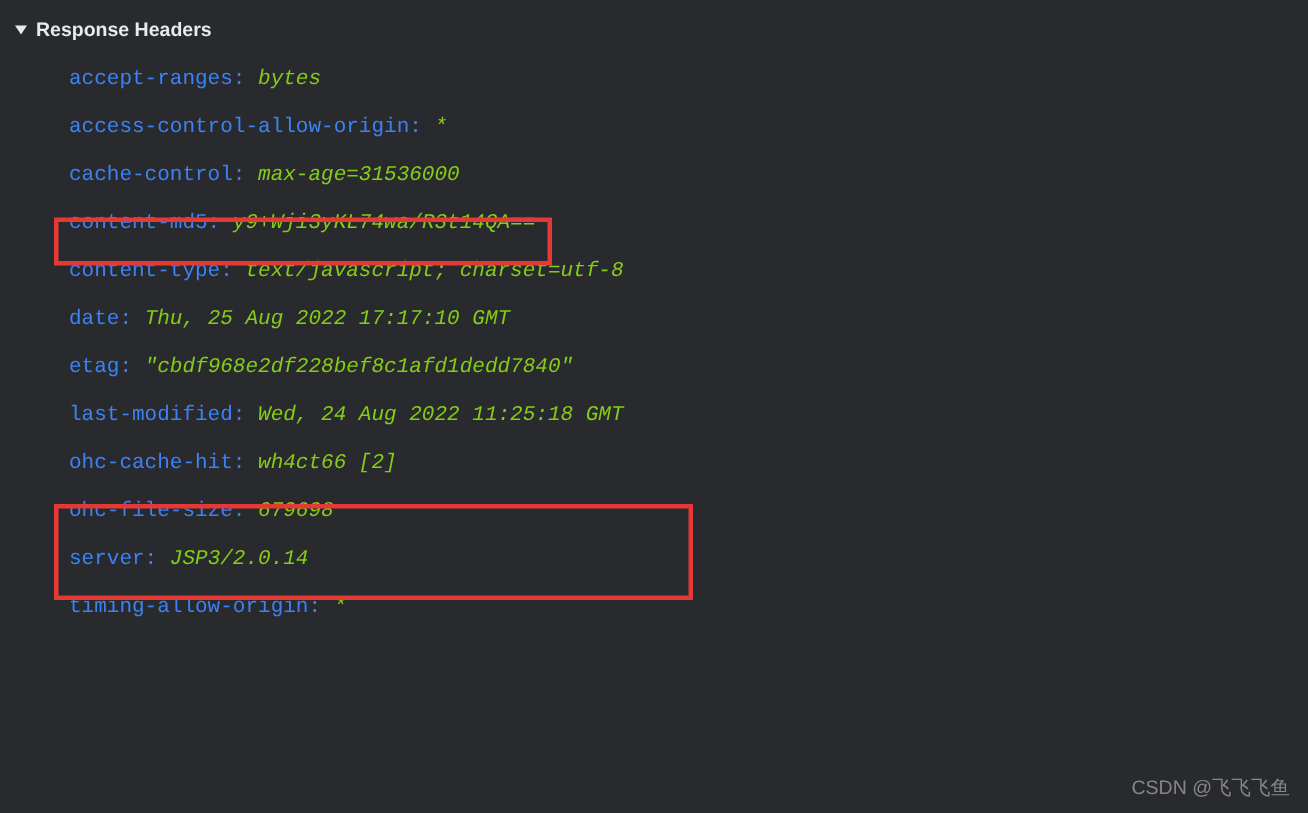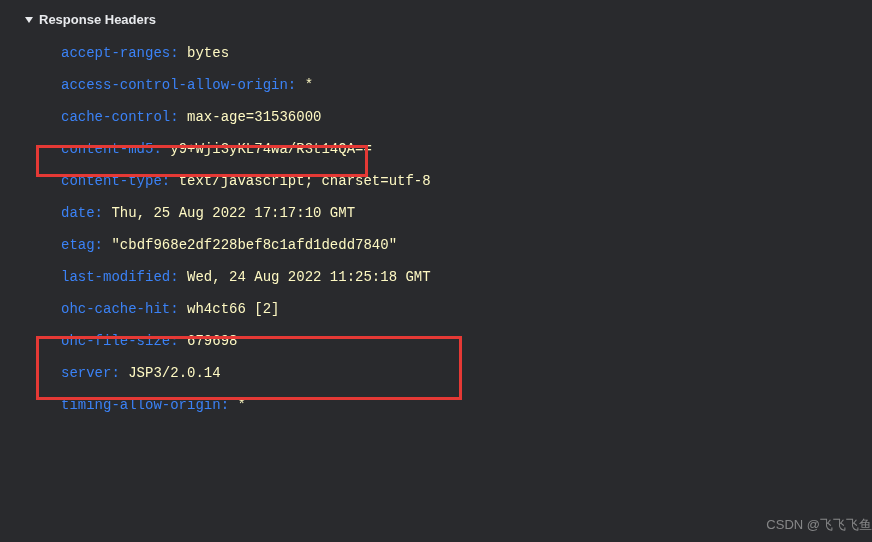--- a/index.html
+++ b/index.html
@@ -11,21 +11,21 @@
       background: #292a2d;
       font-family: Consolas, 'Courier New', monospace;
       font-size: 14px;
       color: #9aa0a6;
       width: 872px;
       height: 542px;
       overflow: hidden;
       position: relative;
     }
     .panel {
-      padding: 8px 15px;
+      padding: 8px 0;
     }
     .section-header {
       display: flex;
       align-items: center;
       padding: 4px 10px;
       color: #e8eaed;
       font-weight: bold;
       cursor: pointer;
       font-family: -apple-system, 'Segoe UI', Arial, sans-serif;
       font-size: 13px;
@@ -45,43 +45,44 @@
     .header-row {
       padding: 5px 0;
       line-height: 22px;
       position: relative;
     }
     .header-name {
       color: #3b82f6;
       font-weight: normal;
     }
     .header-value {
-      color: #fef9c3;
+      color: #84cc16;
       font-weight: normal;
+      font-style: italic;
     }
     .highlight-box {
       position: absolute;
       border: 3px solid #e53935;
       pointer-events: none;
     }
     .highlight-1 {
       left: 36px;
       top: 145px;
       width: 332px;
       height: 32px;
     }
     .highlight-2 {
       left: 36px;
       top: 336px;
       width: 426px;
       height: 64px;
     }
     .watermark {
       position: absolute;
-      right: 0;
+      right: 12px;
       bottom: 8px;
       color: rgba(210, 210, 210, 0.55);
       font-family: Arial, sans-serif;
       font-size: 13px;
       pointer-events: none;
     }
   </style>
 </head>
 <body>
 

